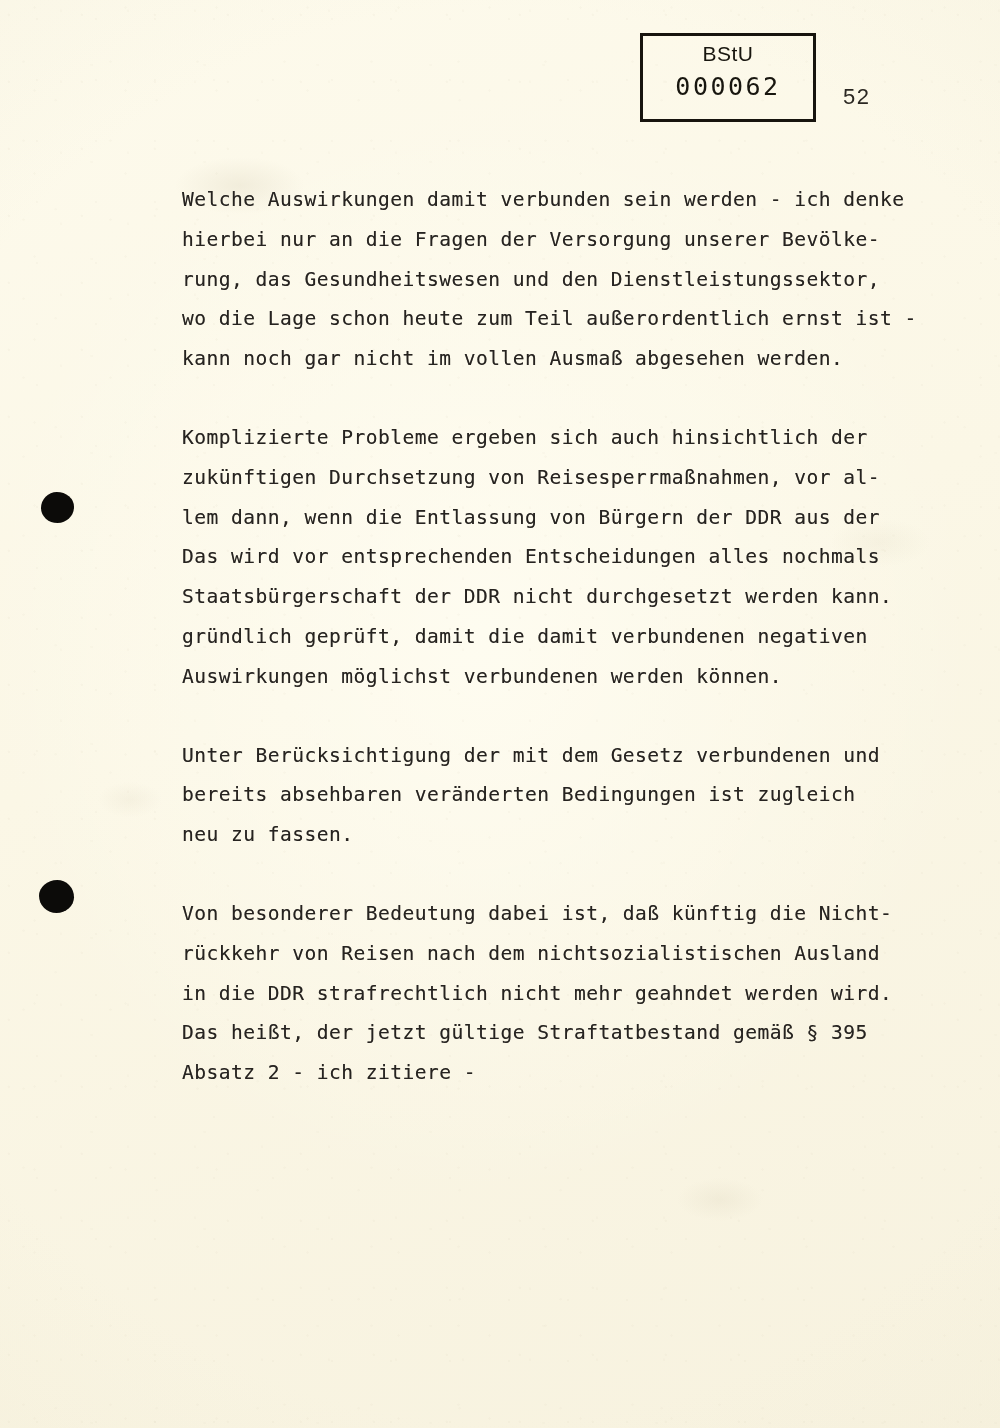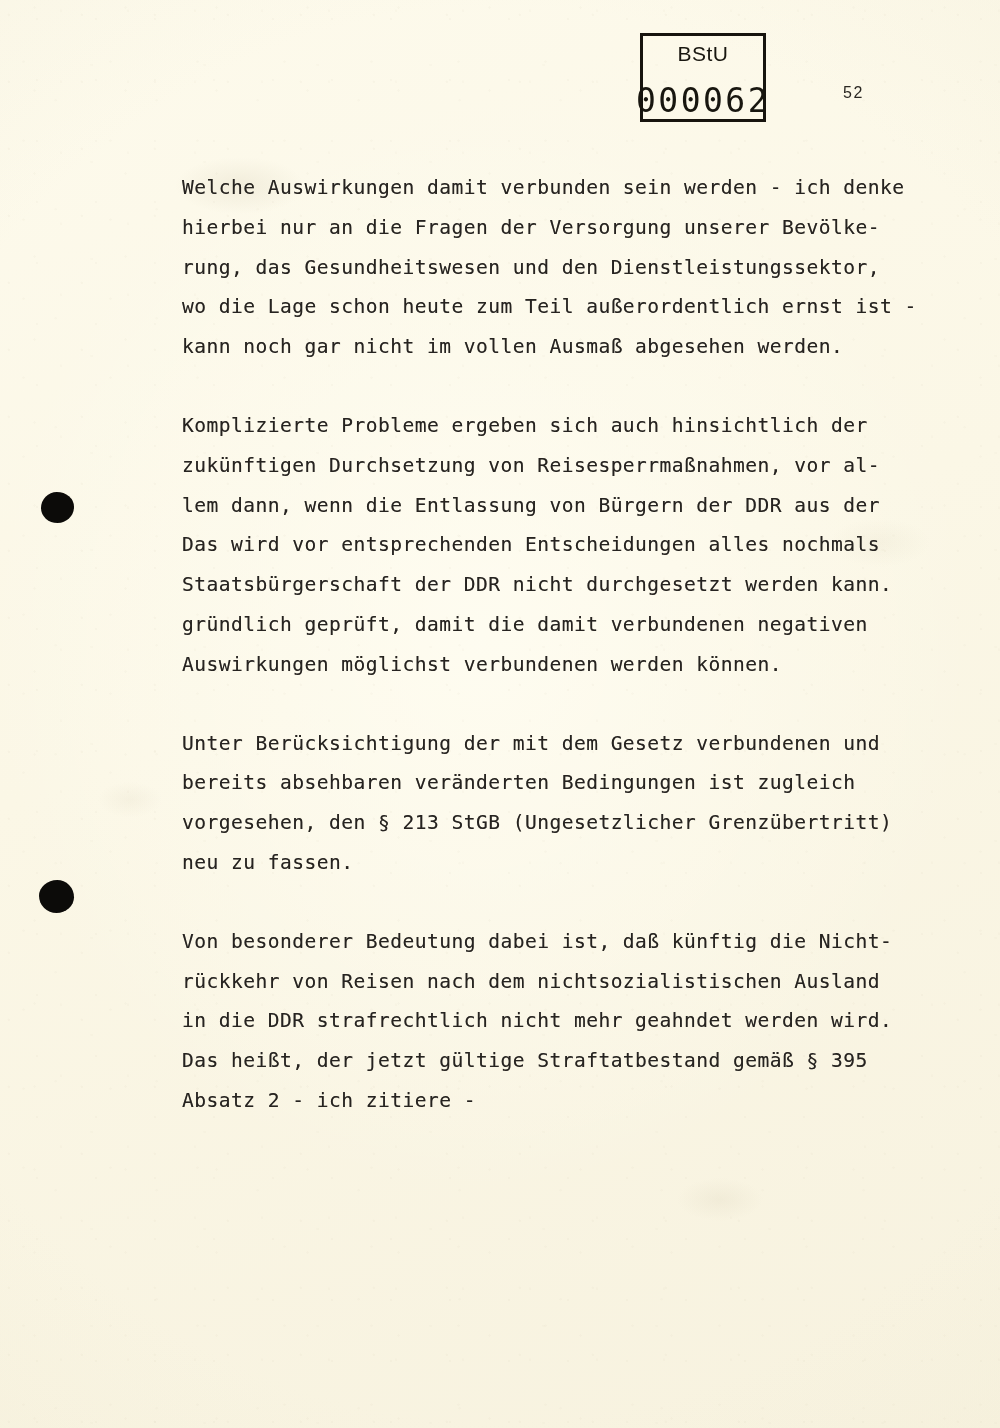--- a/index.html
+++ b/index.html
@@ -51,21 +51,21 @@
       radial-gradient(ellipse 60px 30px at 72% 84%, rgba(203,193,166,0.16), rgba(203,193,166,0) 72%),
       radial-gradient(ellipse 45px 25px at 13% 56%, rgba(203,193,166,0.13), rgba(203,193,166,0) 72%),
       radial-gradient(ellipse 70px 34px at 88% 38%, rgba(203,193,166,0.12), rgba(203,193,166,0) 72%);
   }
 
   
   .stamp {
     position: absolute;
     left: 640px;
     top: 33px;
-    width: 126px;
+    width: 176px;
     height: 89px;
     box-sizing: border-box;
     border: 3px solid #17150f;
     display: flex;
     flex-direction: column;
     align-items: center;
     background: transparent;
   }
   .stamp::after {
     
@@ -81,34 +81,34 @@
   .stamp-title {
     font-family: "Liberation Sans", "DejaVu Sans", sans-serif;
     font-size: 21px;
     letter-spacing: 0.5px;
     line-height: 1;
     margin-top: 7px;
     color: #18160f;
   }
   .stamp-number {
     font-family: "DejaVu Sans Mono", "Liberation Mono", monospace;
-    font-size: 33px;
+    font-size: 25px;
     letter-spacing: 2.5px;
     line-height: 1;
-    margin-top: 20px;
+    margin-top: 10px;
     color: #18160f;
   }
 
   
   .page-number {
     position: absolute;
     left: 843px;
     top: 84px;
     font-family: "Liberation Sans", "DejaVu Sans", sans-serif;
-    font-size: 16px;
+    font-size: 22px;
     letter-spacing: 1.5px;
     color: #2a2722;
   }
 
   
   .punch {
     position: absolute;
     background: #0c0b09;
     border-radius: 50%;
   }
@@ -124,21 +124,21 @@
     top: 880px;
     width: 35px;
     height: 33px;
     border-radius: 52% 48% 50% 50% / 48% 52% 48% 52%;
   }
 
   
   .body-text {
     position: absolute;
     left: 182px;
-    top: 168px;
+    top: 180px;
     width: 740px;
   }
   .para {
     margin: 0 0 39px 0;
   }
   .para:last-child {
     margin-bottom: 0;
   }
   .line {
     font-size: 19.6px;
@@ -180,21 +180,20 @@
         <div class="line">zukünftigen Durchsetzung von Reisesperrmaßnahmen, vor al-</div>
         <div class="line">lem dann, wenn die Entlassung von Bürgern der DDR aus der</div>
         <div class="line">Das wird vor entsprechenden Entscheidungen alles nochmals</div>
         <div class="line">Staatsbürgerschaft der DDR nicht durchgesetzt werden kann.</div>
         <div class="line">gründlich geprüft, damit die damit verbundenen negativen</div>
         <div class="line">Auswirkungen möglichst verbundenen werden können.</div>
       </div>
       <div class="para">
         <div class="line">Unter Berücksichtigung der mit dem Gesetz verbundenen und</div>
         <div class="line">bereits absehbaren veränderten Bedingungen ist zugleich</div>
-        <div class="line">vorgesehen, den § 213 StGB (Ungesetzlicher Grenzübertritt)</div>
         <div class="line">neu zu fassen.</div>
       </div>
       <div class="para">
         <div class="line">Von besonderer Bedeutung dabei ist, daß künftig die Nicht-</div>
         <div class="line">rückkehr von Reisen nach dem nichtsozialistischen Ausland</div>
         <div class="line">in die DDR strafrechtlich nicht mehr geahndet werden wird.</div>
         <div class="line">Das heißt, der jetzt gültige Straftatbestand gemäß § 395</div>
         <div class="line">Absatz 2 - ich zitiere -</div>
       </div>
     </div>

